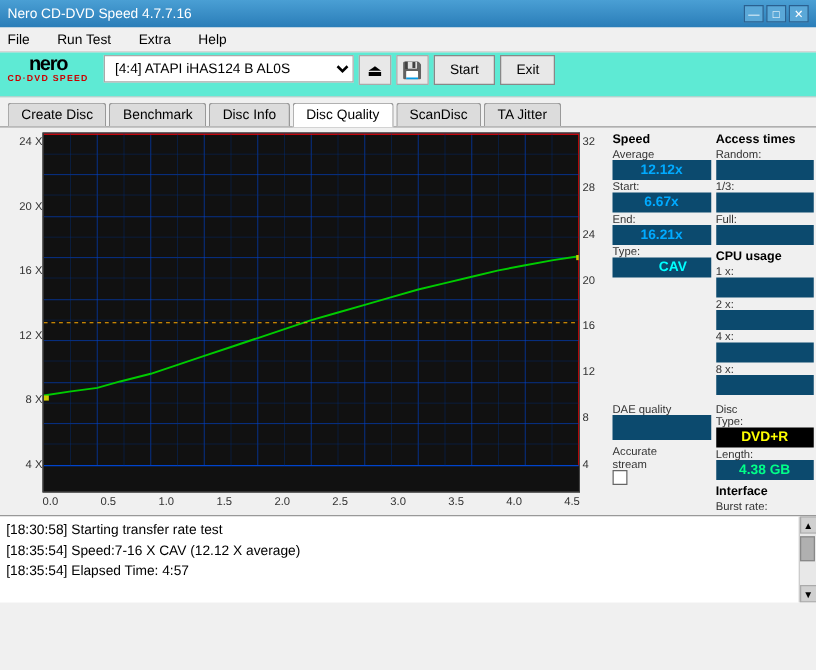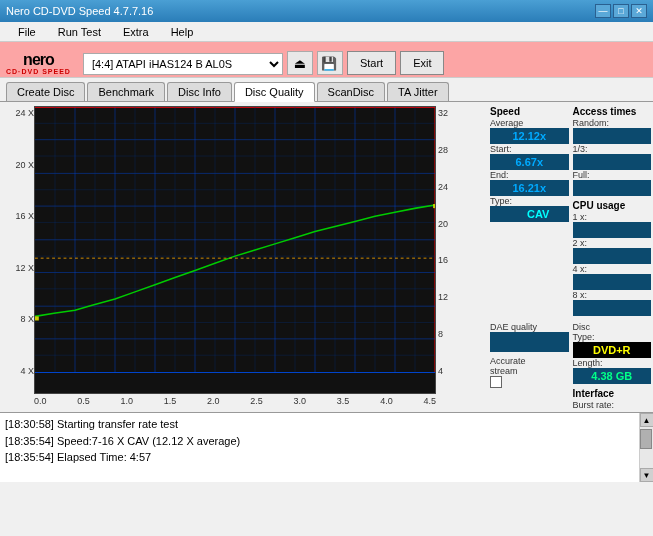--- a/index.html
+++ b/index.html
@@ -40,36 +40,36 @@
       justify-content: center;
       cursor: pointer;
     }
 
     
     .menu-bar {
       background: #f0f0f0;
       height: 20px;
       display: flex;
       align-items: center;
-      padding: 0 12px;
+      padding: 0 0;
       border-bottom: 1px solid #ccc;
       gap: 10px;
       font-size: 11px;
     }
     .menu-item {
       padding: 2px 6px;
       cursor: pointer;
     }
 
     
     .toolbar {
-      background: #fca5a5;
+      background: #5eead4;
       height: 36px;
       display: flex;
-      align-items: flex-end;
+      align-items: flex-start;
       padding: 2px 6px;
       gap: 4px;
       border-bottom: 1px solid #ccc;
     }
     .logo-area {
       display: flex;
       flex-direction: column;
       align-items: center;
       margin-right: 8px;
     }
@@ -440,21 +440,21 @@
       <span>1.5</span>
       <span>2.0</span>
       <span>2.5</span>
       <span>3.0</span>
       <span>3.5</span>
       <span>4.0</span>
       <span>4.5</span>
     </div>
   </div>
 
-  <div class="right-panel" style="width:165px; font-size:10px; padding:4px 2px;margin-left:28px;">
+  <div class="right-panel" style="width:165px; font-size:10px; padding:4px 2px;">
 
     <div style="display:flex; gap:4px;">
 
       <div style="flex:1;">
         <div class="section-title">Speed</div>
         <div class="sub-label">Average</div>
         <div class="panel-value-box blue-text">12.12x</div>
         <div class="sub-label">Start:</div>
         <div class="panel-value-box">6.67x</div>
         <div class="sub-label">End:</div>

